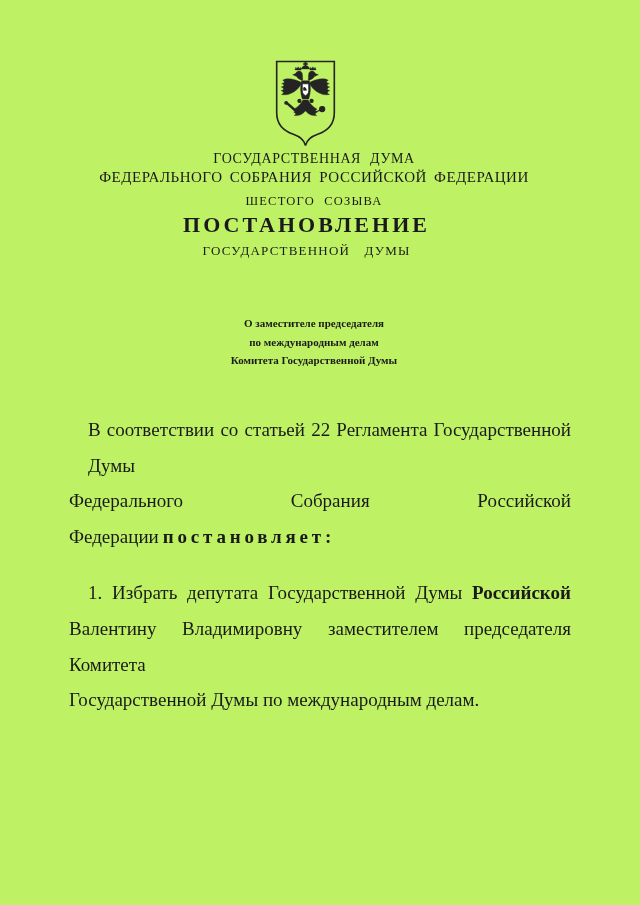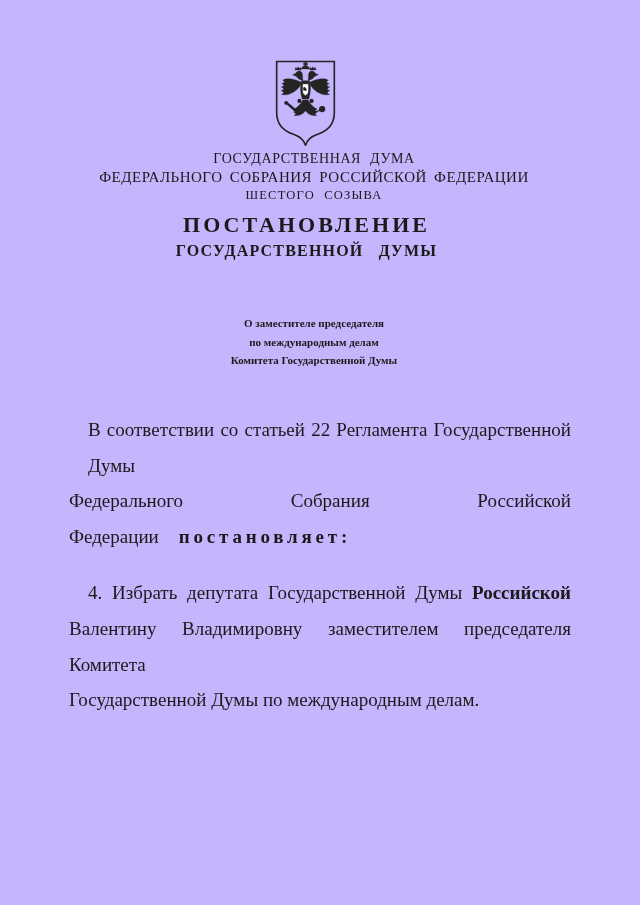--- a/index.html
+++ b/index.html
@@ -1,38 +1,38 @@
 <!DOCTYPE html>
 <html><head>
 <meta charset="utf-8">
 <style>
   html,body{margin:0;padding:0;background:#ffffff;}
   .page{
-    position:relative;width:640px;height:905px;background:#c4b5fd;
+    position:relative;width:640px;height:905px;background:#bef264;
     font-family:"Liberation Serif","DejaVu Serif",serif;color:#1a1a1a;
     overflow:hidden;
   }
   .emblem{position:absolute;top:59px;left:272px;width:67px;height:90px;}
   .emblem svg{display:block;width:100%;height:100%;}
   .org-header{position:absolute;top:150px;left:0;right:12px;text-align:center;}
   .org-line1{font-size:14px;line-height:18px;letter-spacing:0.6px;word-spacing:5px;}
   .org-line2{font-size:15px;line-height:18px;letter-spacing:0.5px;word-spacing:3px;}
-  .org-line3{font-size:12.5px;line-height:18px;letter-spacing:1.2px;word-spacing:5px;}
+  .org-line3{font-size:12.5px;line-height:18px;letter-spacing:1.2px;word-spacing:5px;margin-top:6px;}
   .doc-title{position:absolute;top:211px;left:0;right:27px;text-align:center;}
   .doc-title-main{font-size:22px;font-weight:bold;letter-spacing:3px;word-spacing:6px;line-height:27px;}
-  .doc-title-sub{font-size:16px;letter-spacing:1.2px;word-spacing:10px;line-height:25px;font-weight:bold;}
+  .doc-title-sub{font-size:13px;letter-spacing:1.2px;word-spacing:10px;line-height:25px;}
   .subject{position:absolute;top:314px;left:0;right:12px;text-align:center;
     font-weight:bold;font-size:11px;line-height:18.5px;}
   .doc-body{position:absolute;top:412px;left:69px;width:502px;font-size:19px;}
   .bline{line-height:35.6px;text-align:justify;}
   .just{text-align-last:justify;}
   .indent{padding-left:19px;}
   .para2{margin-top:21px;}
   .bold{font-weight:bold;}
-  .sp-bold{font-weight:bold;letter-spacing:3.8px;margin-left:20px;}
+  .sp-bold{font-weight:bold;letter-spacing:3.8px;margin-left:4px;}
 </style>
 </head>
 <body>
 
 <div class="page">
 
   <div class="emblem">
     <svg viewBox="0 0 66 89" xmlns="http://www.w3.org/2000/svg">
       <path d="M4.5,2.5 H61.5 V53 C61.5,66 54,71.5 45,74.5 C38.5,76.7 34.5,79.5 33,85.5 C31.5,79.5 27.5,76.7 21,74.5 C12,71.5 4.5,66 4.5,53 Z" fill="none" stroke="#242424" stroke-width="1.6"></path>
       <g fill="#242424" stroke="#242424">
@@ -75,19 +75,19 @@
     <div>по международным делам</div>
     <div>Комитета Государственной Думы</div>
   </div>
 
   <div class="doc-body">
     <div class="para">
       <div class="bline just indent">В соответствии со статьей 22 Регламента Государственной Думы</div>
       <div class="bline"><span>Федерального Собрания Российской Федерации</span><span class="sp-bold">постановляет</span><span class="bold">:</span></div>
     </div>
     <div class="para para2">
-      <div class="bline just indent"><span>4. Избрать депутата Государственной Думы</span> <span class="bold">Российской</span></div>
+      <div class="bline just indent"><span>1. Избрать депутата Государственной Думы</span> <span class="bold">Российской</span></div>
       <div class="bline just">Валентину Владимировну заместителем председателя Комитета</div>
       <div class="bline">Государственной Думы по международным делам.</div>
     </div>
   </div>
 
 </div>
 
 </body></html>

